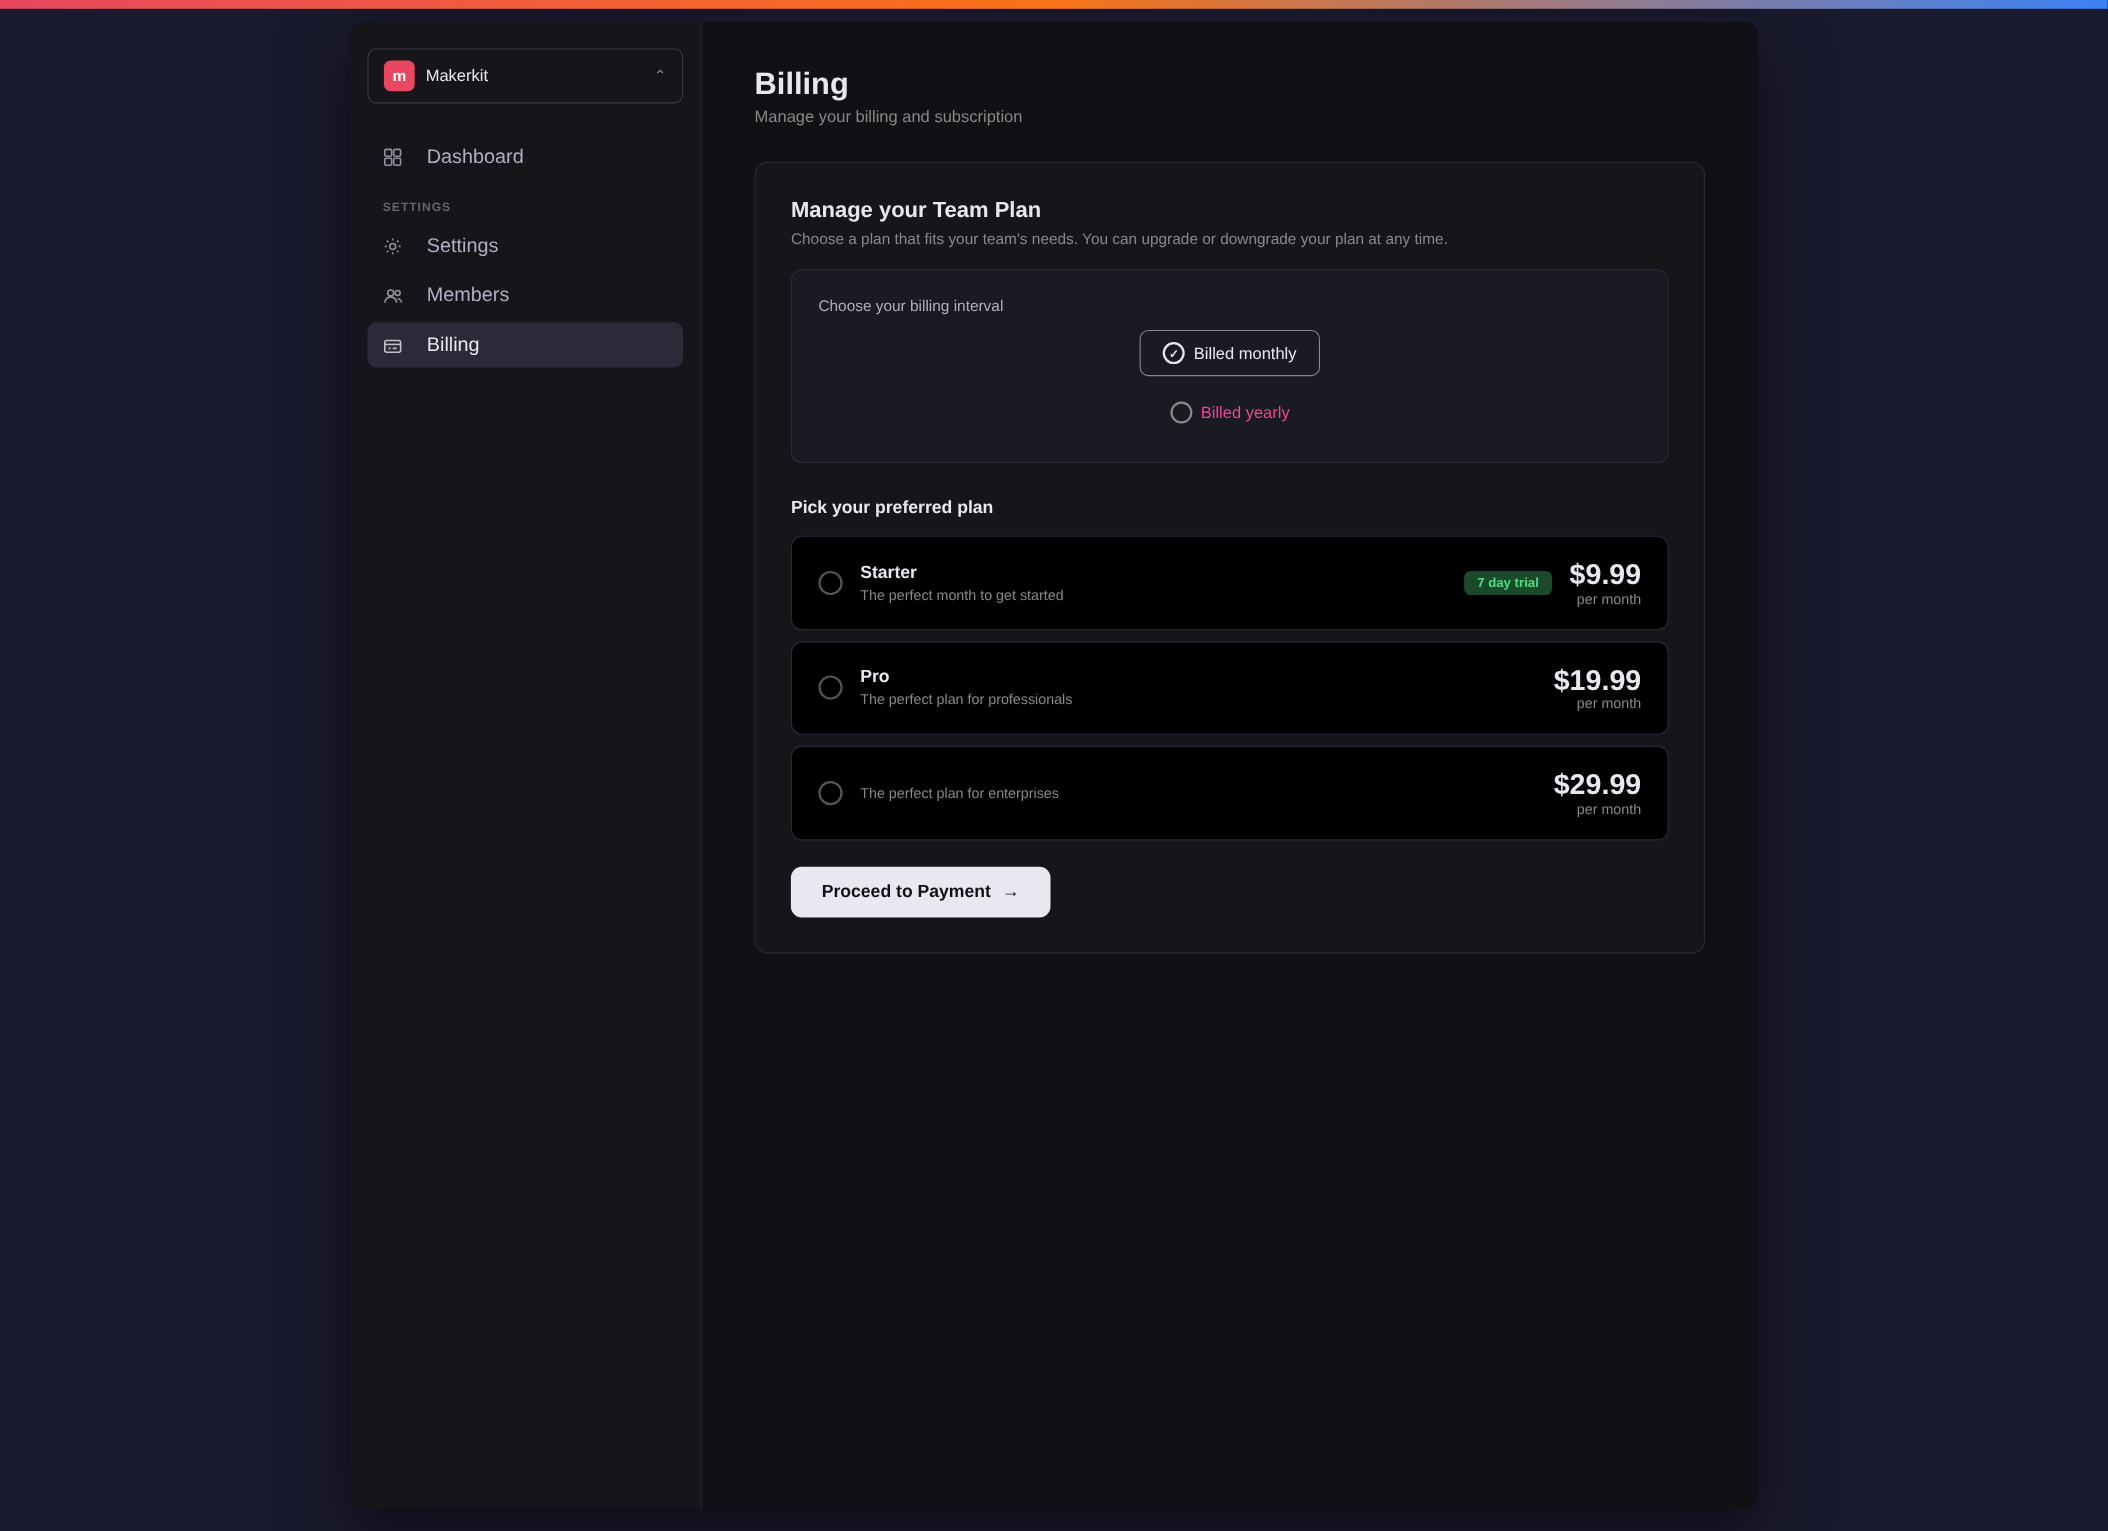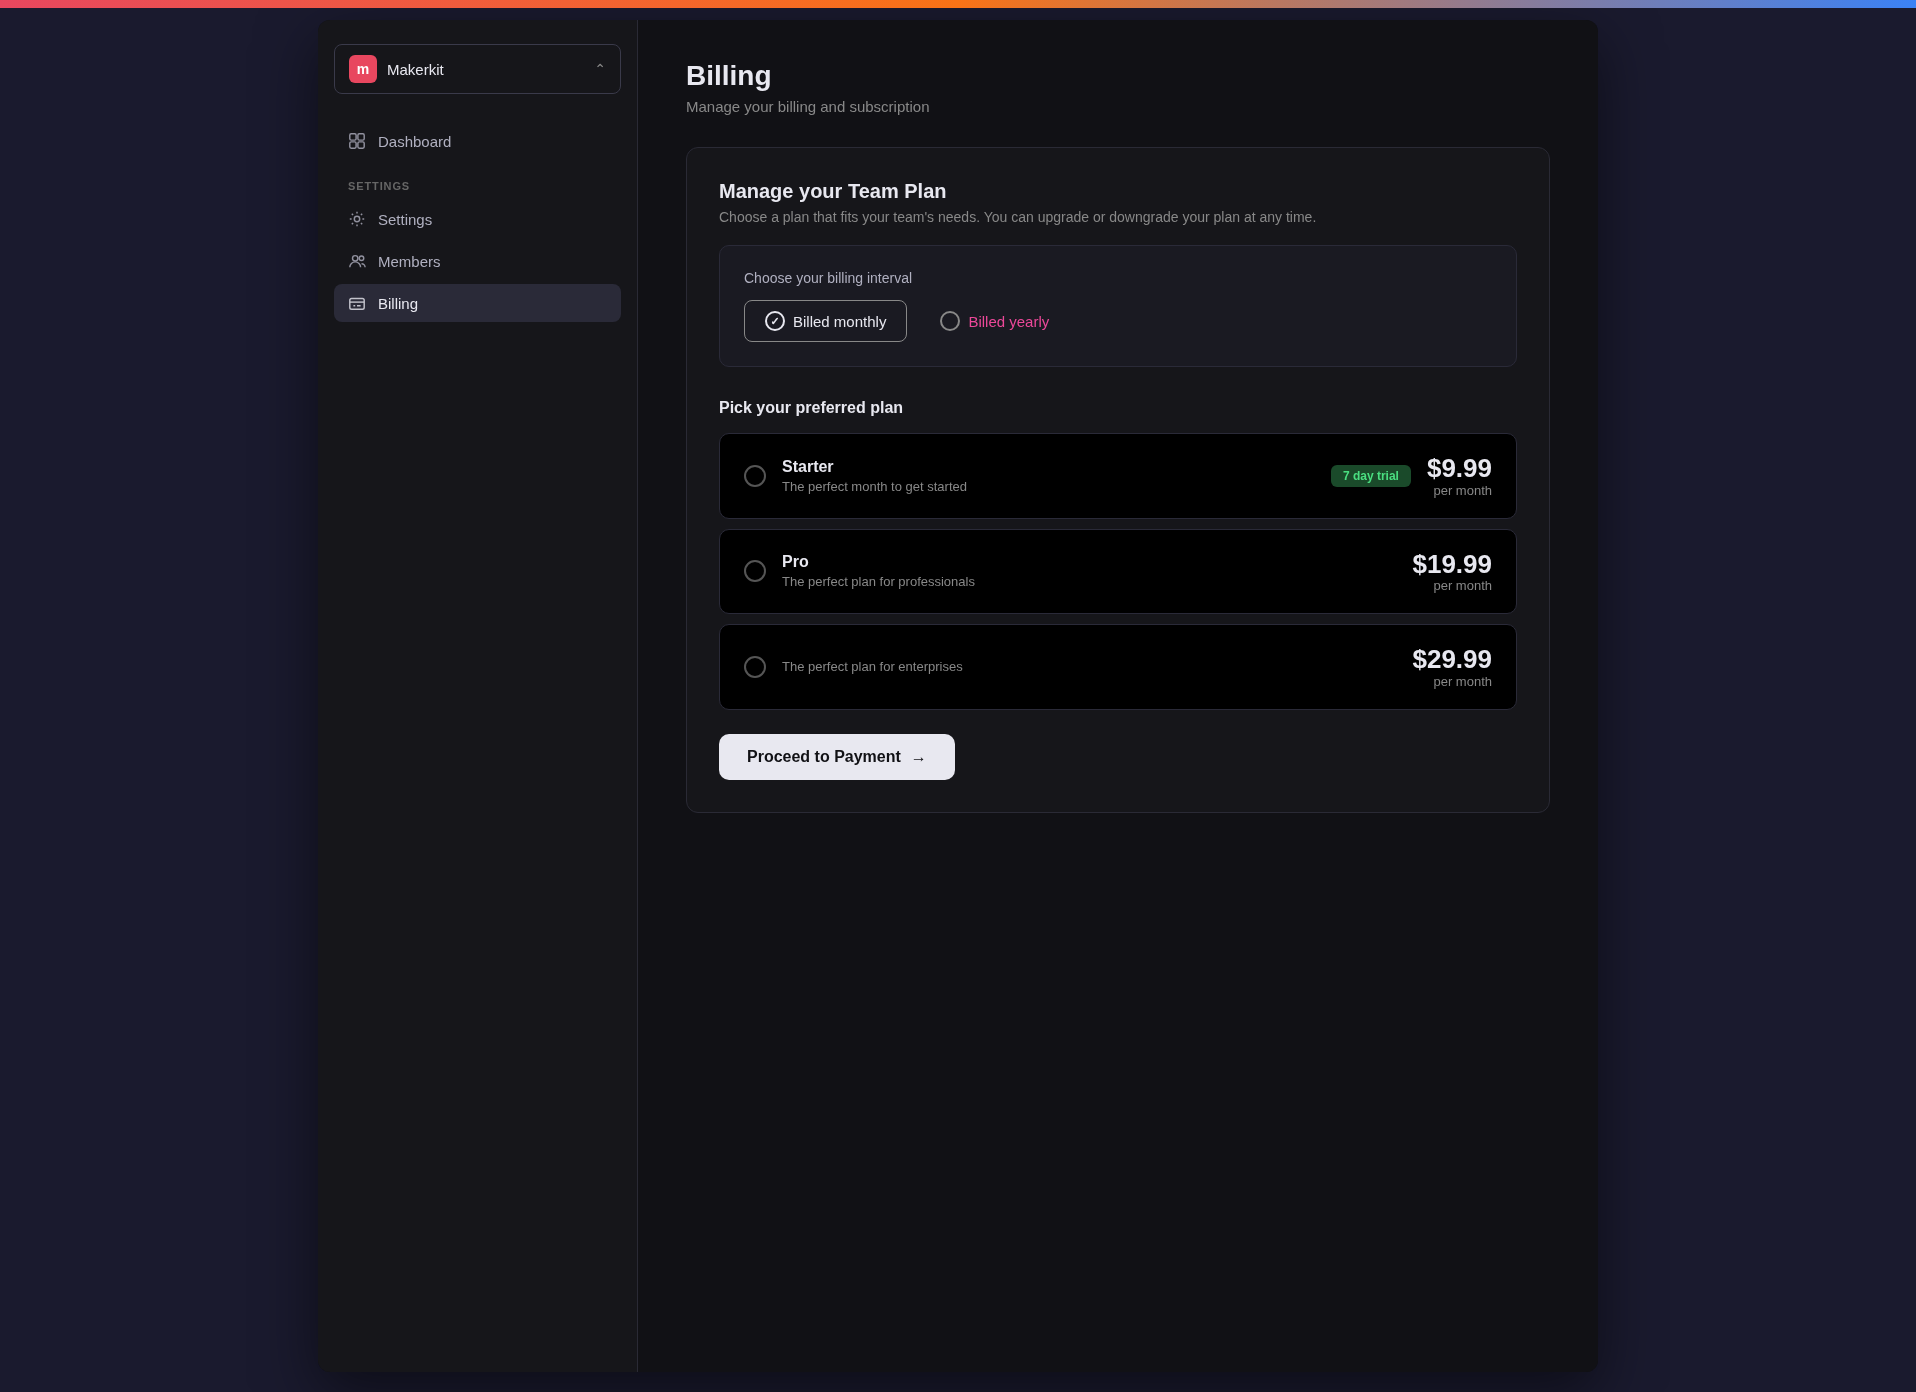--- a/index.html
+++ b/index.html
@@ -81,26 +81,26 @@
     }
 
     .chevron-icon {
       color: #888;
       font-size: 14px;
     }
 
     .nav-item {
       display: flex;
       align-items: center;
-      gap: 12px;
+      gap: 22px;
       padding: 10px 14px;
       border-radius: 8px;
       cursor: pointer;
       color: #b0b0c0;
-      font-size: 15px;
+      font-size: 18px;
       margin-bottom: 4px;
       transition: background 0.15s;
     }
 
     .nav-item.active {
       background: #2a2a38;
       color: #e8e8f0;
     }
 
     .nav-icon {
@@ -173,20 +173,21 @@
       font-size: 14px;
       color: #b0b0c0;
       margin-bottom: 14px;
       font-weight: 500;
     }
 
     .interval-options {
       display: flex;
       gap: 12px;
       align-items: center;
+      flex-direction: column;
     }
 
     .interval-btn {
       display: flex;
       align-items: center;
       gap: 8px;
       padding: 10px 20px;
       border-radius: 8px;
       cursor: pointer;
       font-size: 15px;

